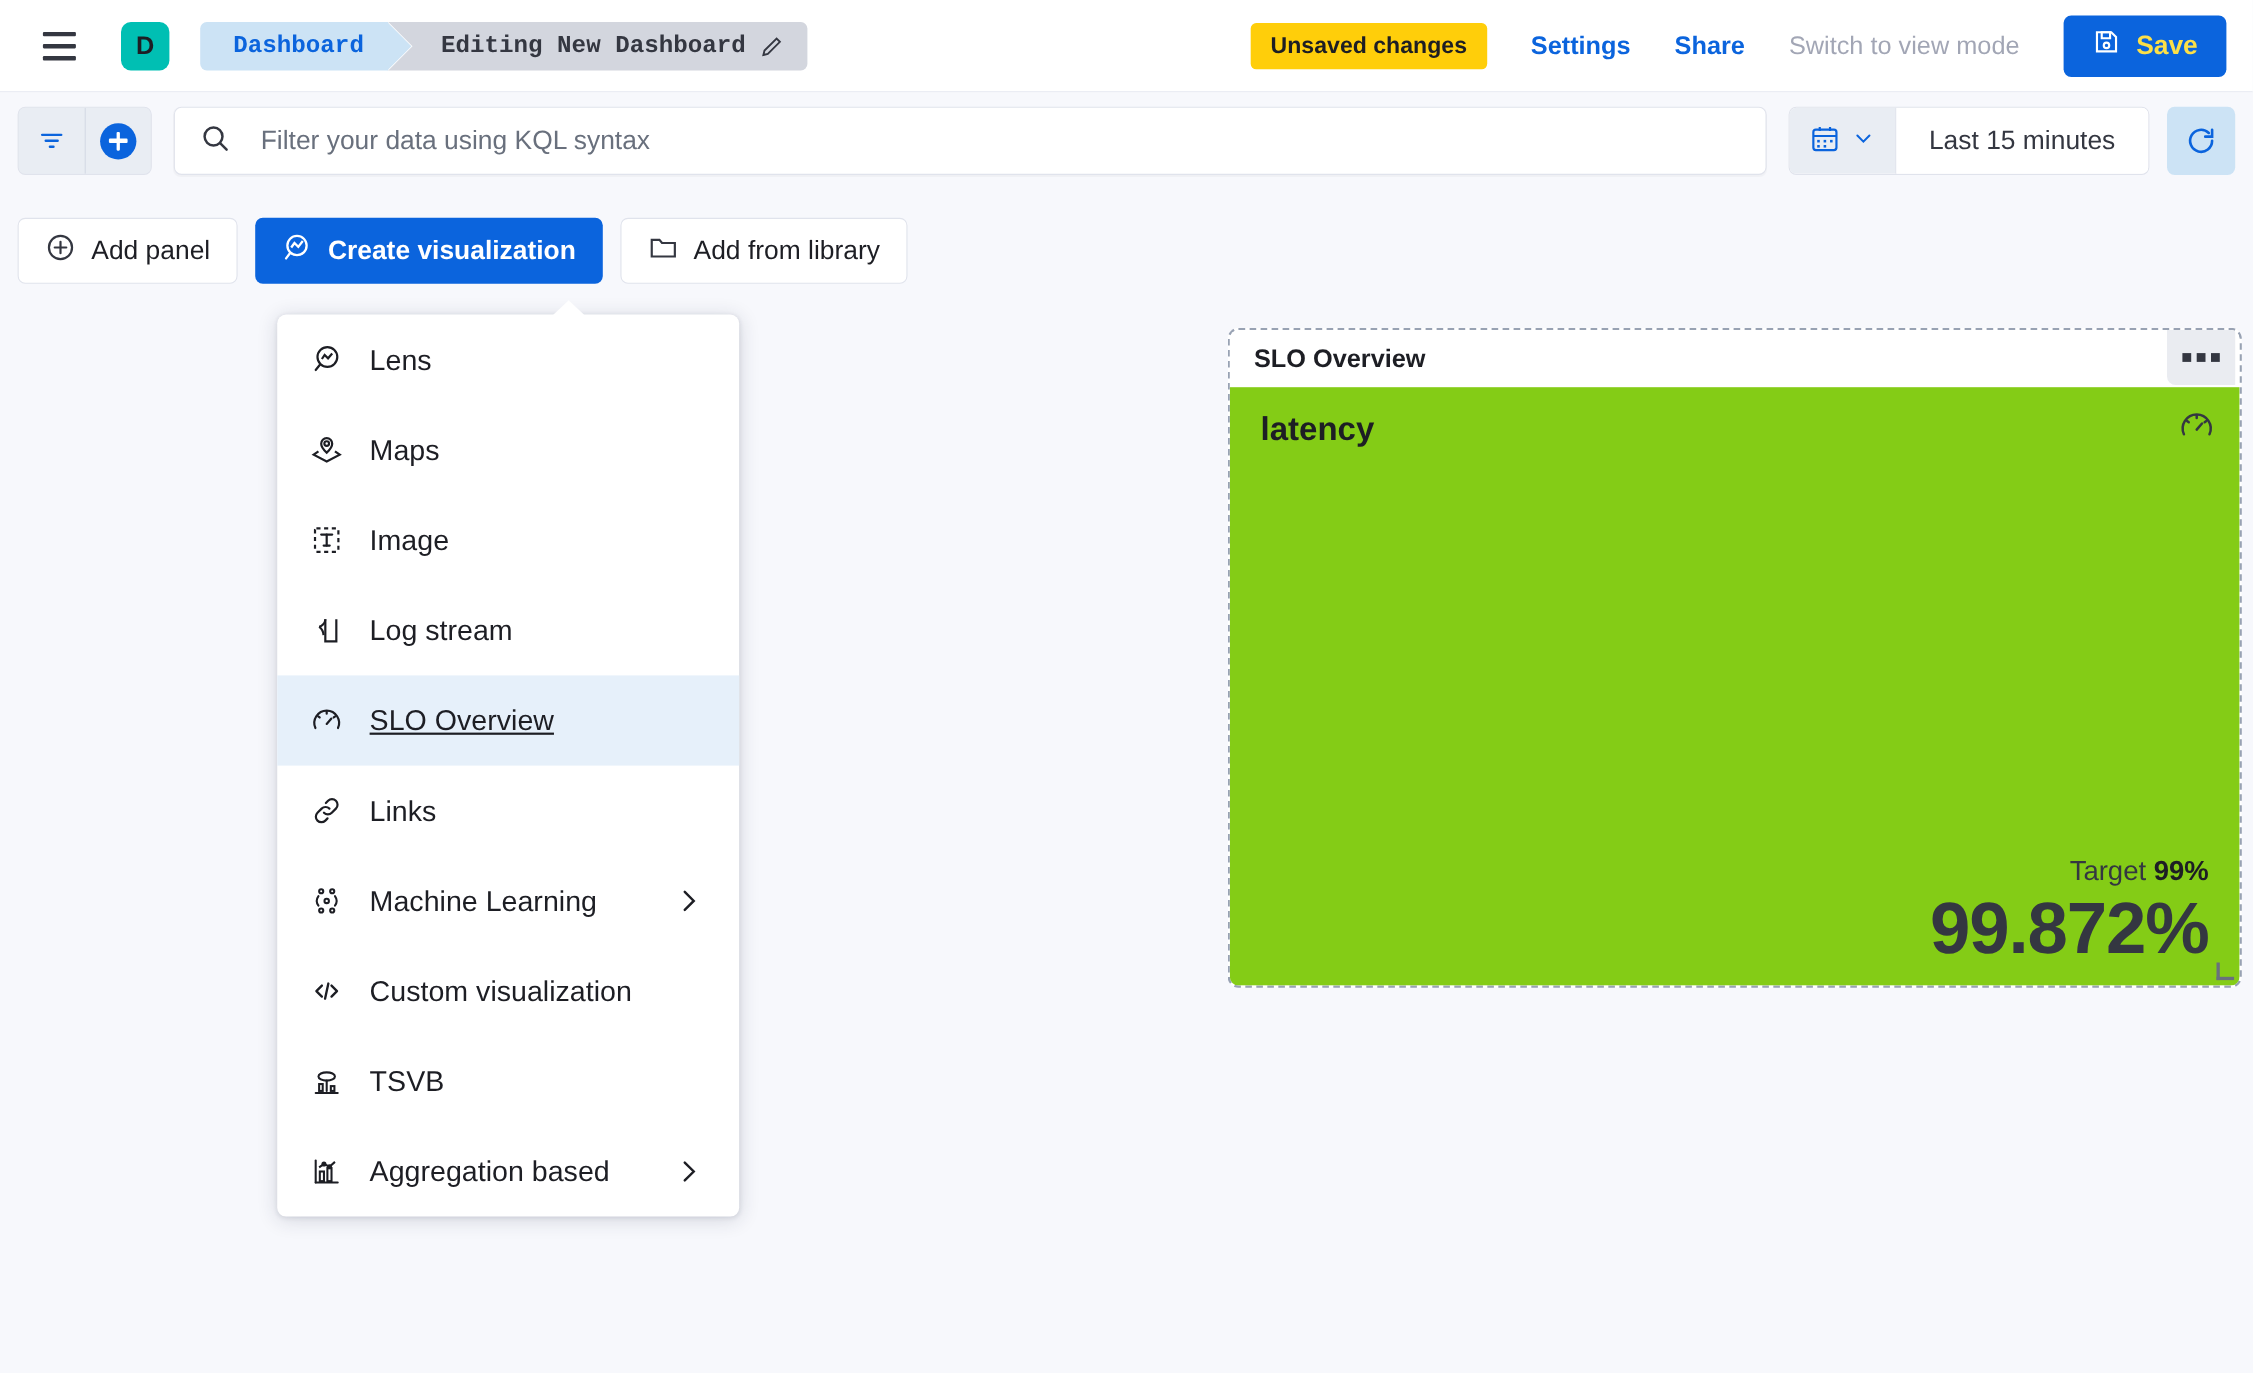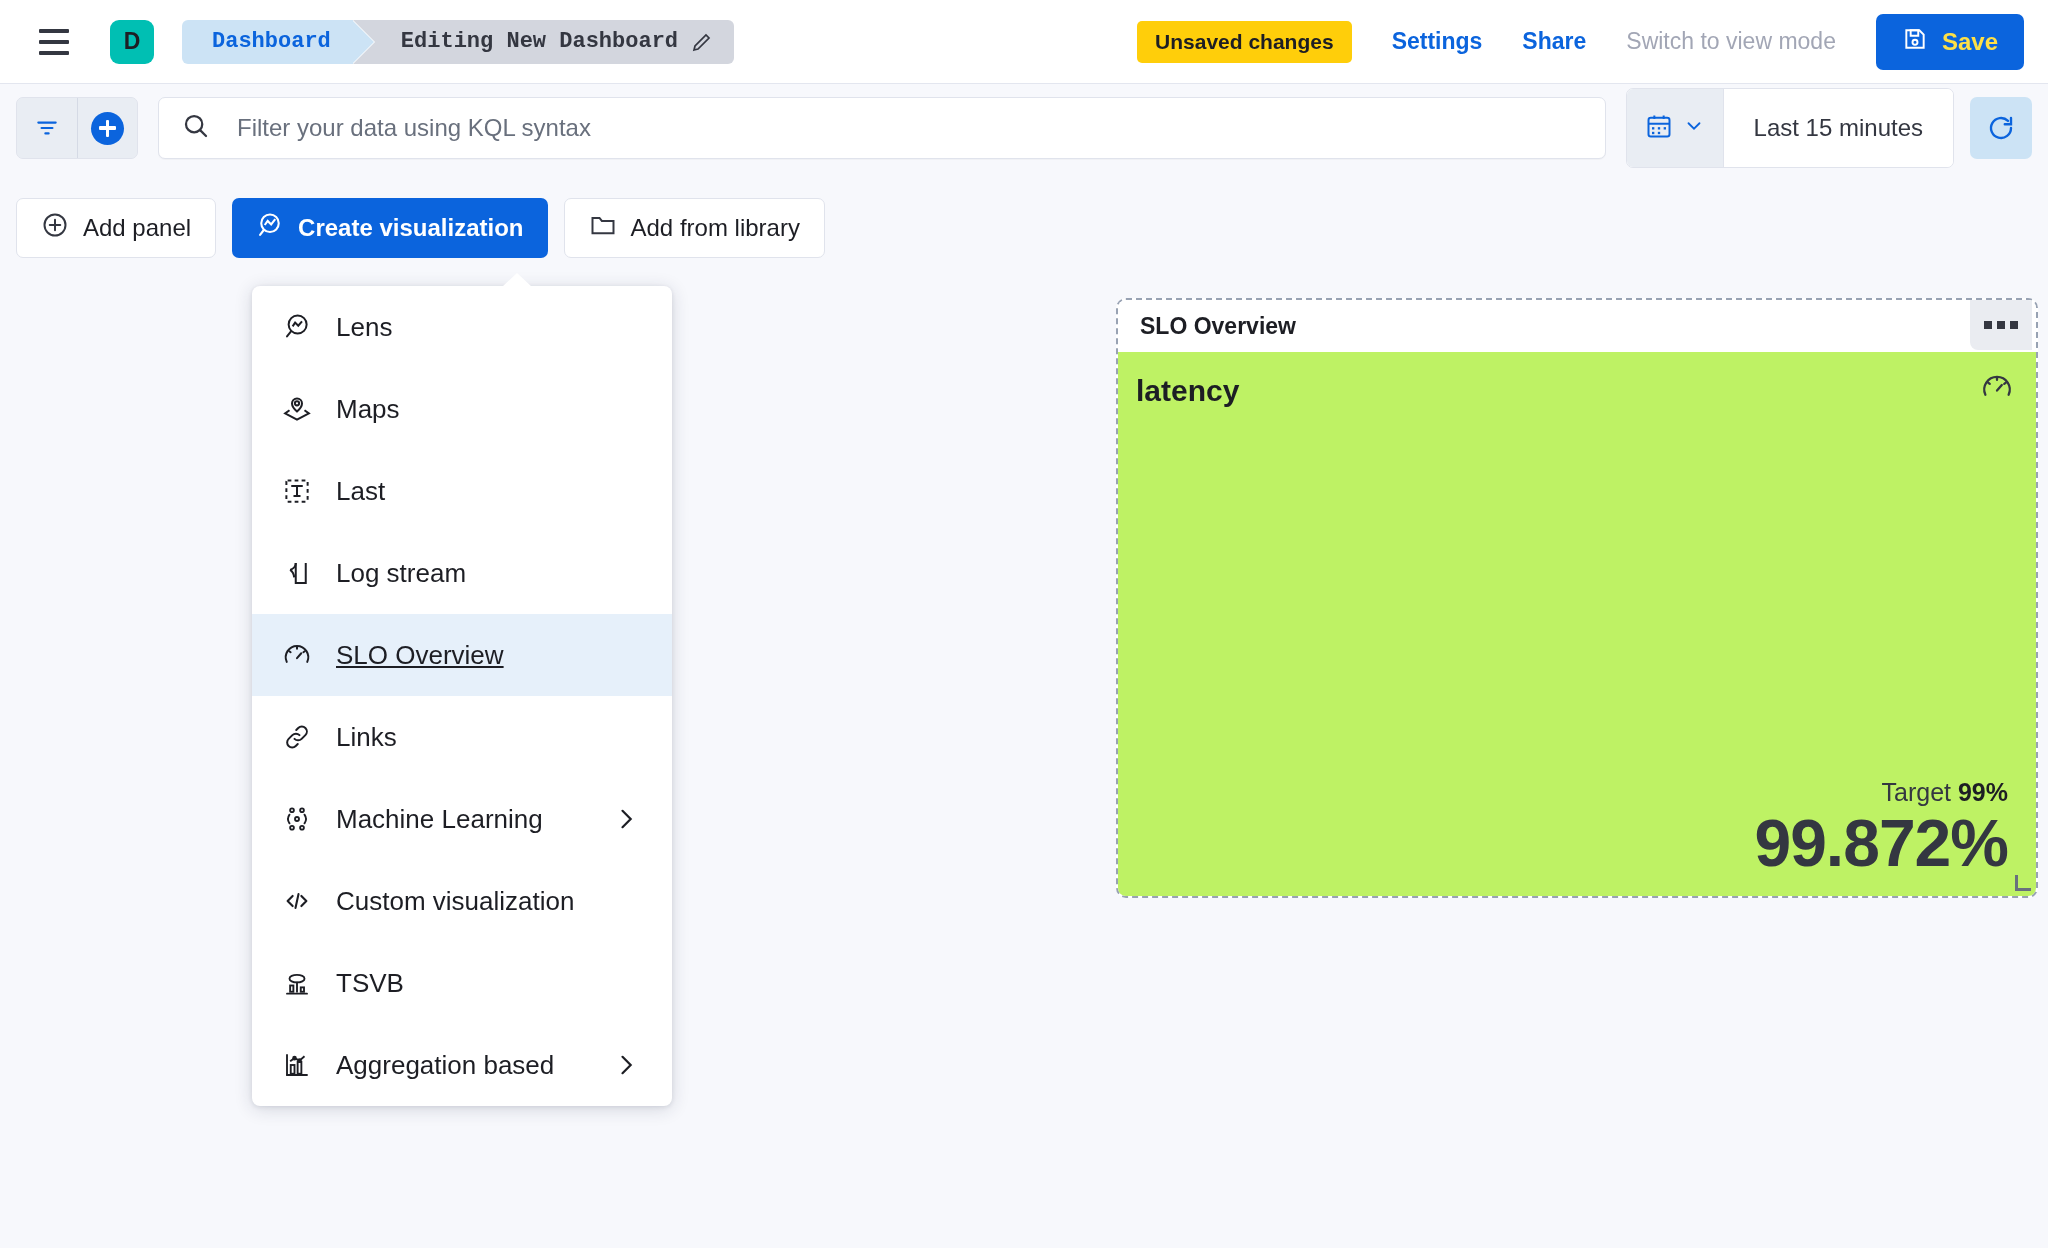--- a/index.html
+++ b/index.html
@@ -130,21 +130,21 @@
   .search-field {
     flex: 1; margin-left: 20px; height: 62px;
     background: #FFFFFF; border: 1px solid #E0E3EC; border-radius: 7px;
     display: flex; align-items: center; padding: 0 22px;
     box-shadow: 0 1px 1px rgba(0,0,0,0.03);
   }
   .search-ph {
     margin-left: 26px; font-size: 24px; color: #69707D;
   }
   .date-group {
-    margin-left: 20px; display: flex; height: 80px;
+    margin-left: 20px; display: flex; height: 62px;
     border: 1px solid #E0E3EC; border-radius: 7px; overflow: hidden;
     background: #fff;
   }
   .date-icon-btn {
     background: #E9EDF3; display: flex; align-items: center; gap: 10px;
     padding: 0 18px; cursor: pointer; border-right: 1px solid #E0E3EC;
   }
   .date-text {
     display: flex; align-items: center; padding: 0 30px;
     font-size: 24px; color: #343741; background: #fff; cursor: pointer;
@@ -224,23 +224,23 @@
     border-radius: 0 0 0 8px;
     display: flex; align-items: center; justify-content: center;
     gap: 5px; cursor: pointer;
   }
   .slo-ctx i {
     display: block; width: 8px; height: 8px;
     background: #343741;
   }
   .slo-body {
     height: calc(100% - 52px);
-    background: #bef264;
+    background: #84cc16;
     position: relative;
-    padding: 22px 18px;
+    padding: 22px 28px;
   }
   .slo-metric-name {
     font-size: 30px; font-weight: bold; color: #1D1E24;
   }
   .slo-gauge {
     position: absolute; top: 18px; right: 22px;
   }
   .slo-footer {
     position: absolute; bottom: 18px; right: 28px;
     text-align: right;
@@ -427,21 +427,21 @@
 
   <div class="menu-item">
     <span class="mi-icon">
       <svg width="30" height="30" viewBox="0 0 24 24" fill="none" stroke="#1D1E24" stroke-width="1.6">
         <rect x="3.5" y="3.5" width="17" height="17" rx="1" stroke-dasharray="3 2.6"></rect>
         <line x1="8" y1="8" x2="16" y2="8" stroke-linecap="round"></line>
         <line x1="12" y1="8" x2="12" y2="16" stroke-linecap="round"></line>
         <line x1="9.8" y1="16" x2="14.2" y2="16" stroke-linecap="round"></line>
       </svg>
     </span>
-    <span class="mi-label">Last</span>
+    <span class="mi-label">Image</span>
   </div>
 
 
   <div class="menu-item">
     <span class="mi-icon">
       <svg width="30" height="30" viewBox="0 0 24 24" fill="none" stroke="#1D1E24" stroke-width="1.6">
         <path d="M11 4v16h8V4"></path>
         <path d="M11 4c0 3-2.5 5-4.5 5.5"></path>
         <path d="M6.5 9.5c1.5 1 3 3 3.2 6"></path>
       </svg>

